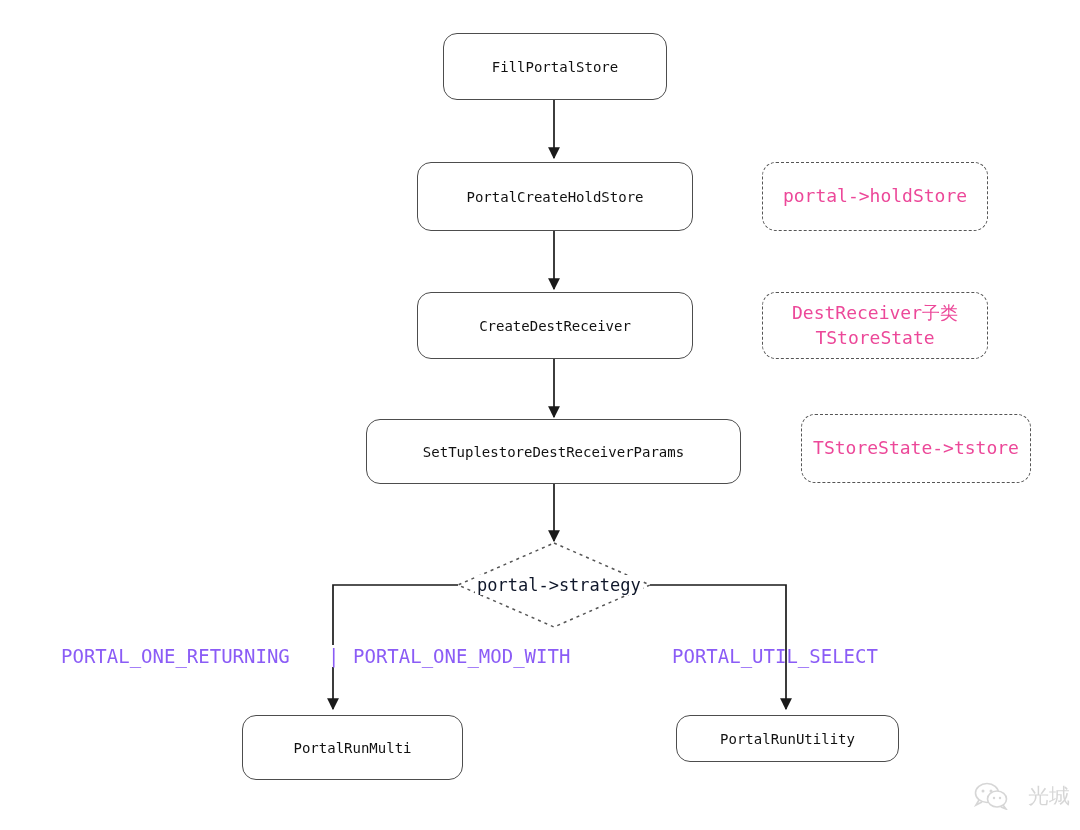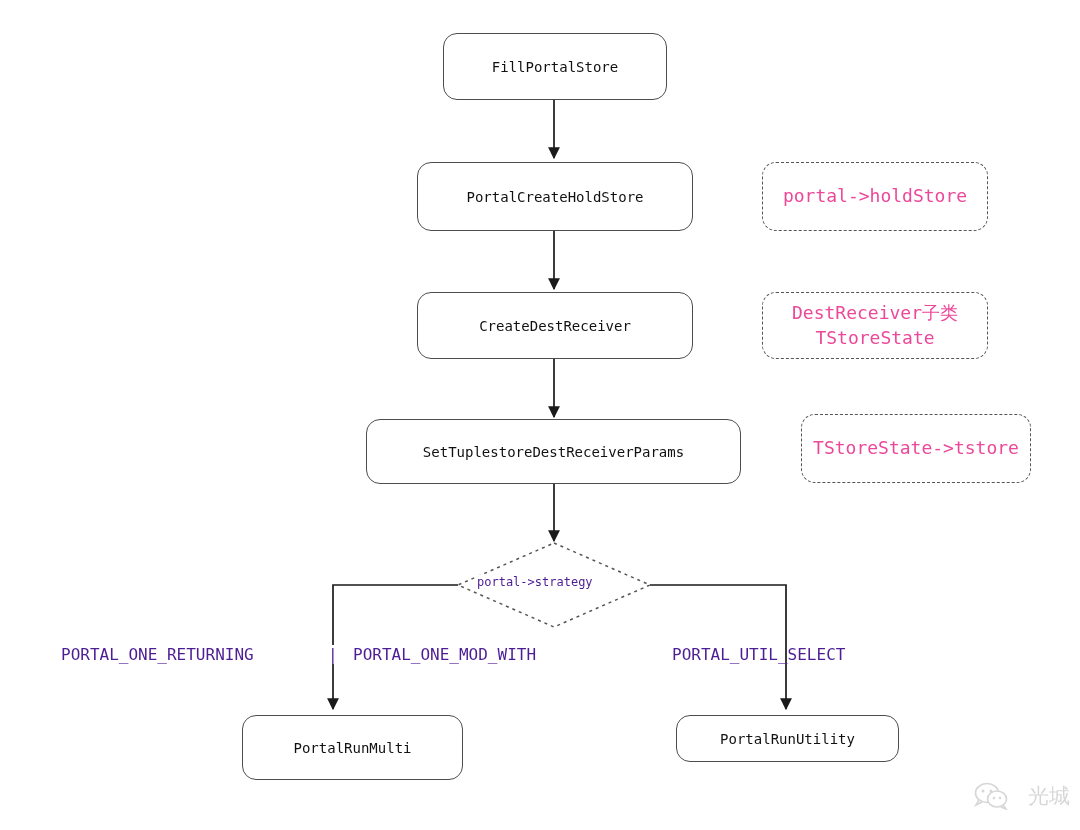--- a/index.html
+++ b/index.html
@@ -52,32 +52,32 @@
     font-size: 18px;
     line-height: 1.35;
     color: #ec4899;
     white-space: pre-line;
     z-index: 3;
   }
   .decision-label {
     position: absolute;
     z-index: 4;
     font-family: "DejaVu Sans Mono", "Liberation Mono", monospace;
-    font-size: 12px;
-    color: #4c1d95;
+    font-size: 17px;
+    color: #0f172a;
     white-space: nowrap;
     background: #ffffff;
     padding: 0 2px;
   }
   .edge-label {
     position: absolute;
     z-index: 4;
     font-family: "DejaVu Sans Mono", "Liberation Mono", monospace;
-    font-size: 16px;
-    color: #4c1d95;
+    font-size: 19px;
+    color: #8b5cf6;
     white-space: nowrap;
     background: #ffffff;
     padding: 0 3px;
   }
   .watermark {
     position: absolute;
     right: 10px;
     bottom: 20px;
     display: flex;
     align-items: flex-end;

